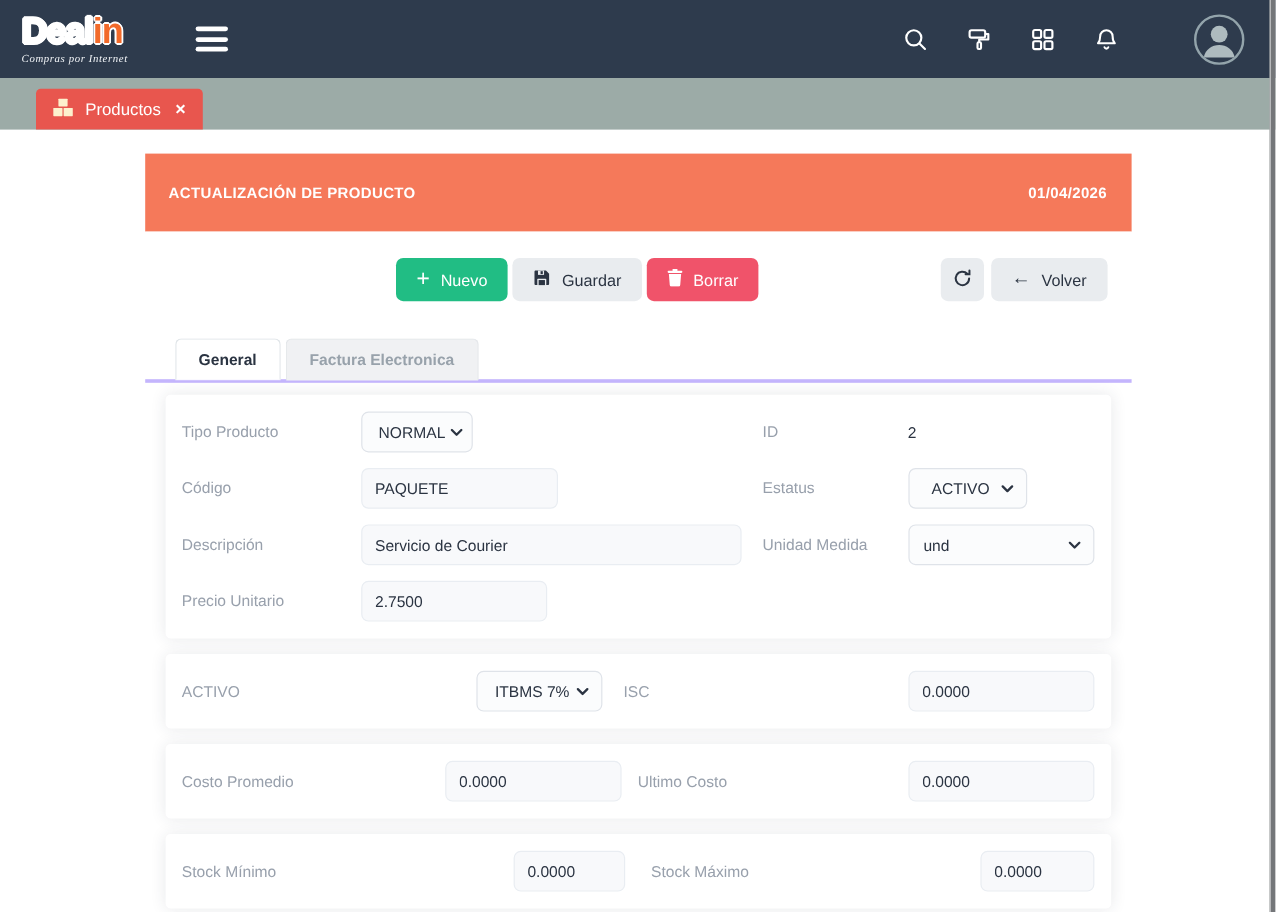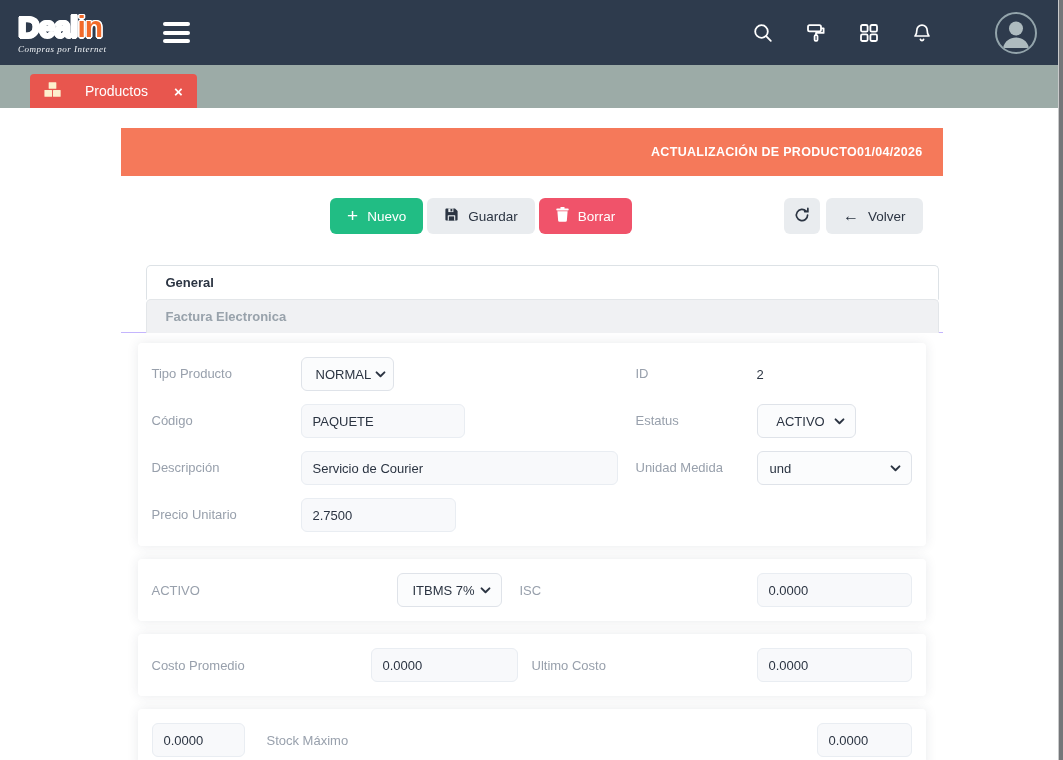--- a/index.html
+++ b/index.html
@@ -43,32 +43,32 @@
   }
 
   
   .tabstrip {
     height: 43px; background: #9caba7;
     display: flex; align-items: flex-end; padding-left: 30px;
   }
   .strip-tab {
     height: 34px; background: #e8564e; color: #fff;
     border-radius: 4px 4px 0 0;
-    display: flex; align-items: center; gap: 24px;
+    display: flex; align-items: center; gap: 10px;
     padding: 0 14px; font-size: 14px; cursor: pointer;
   }
   .strip-tab .close-x { font-size: 15px; font-weight: bold; cursor: pointer; margin-left: 2px; }
 
   
   .main { padding-top: 20px; }
   .panel { width: 822px; margin: 0 auto; }
 
   .panel-header {
-    height: 48px; background: #f5795a; color: #fff;
-    display: flex; align-items: center; justify-content: flex-end;
+    height: 65px; background: #f5795a; color: #fff;
+    display: flex; align-items: center; justify-content: space-between;
     padding: 0 20px;
     font-size: 12.5px; font-weight: 600; letter-spacing: .3px;
   }
 
   .toolbar {
     display: flex; align-items: center;
     padding: 22px 20px 25px 20px; background: #fff;
   }
   .toolbar .spacer-l { flex: 1.25; }
   .toolbar .spacer-r { flex: 1; }
@@ -83,22 +83,21 @@
   .btn-green { background: #21bd84; color: #fff; }
   .btn-gray  { background: #e9ecef; color: #2b3442; }
   .btn-pink  { background: #f0536a; color: #fff; }
   .btn-icon-only { padding: 0 10px; }
   .plus-glyph { font-size: 19px; font-weight: 400; line-height: 1; margin-top: -2px; }
   .arrow-glyph { font-size: 16px; line-height: 1; }
 
   
   .tabs-row {
     display: flex; padding-left: 25px; margin-top: 6px;
-    border-bottom: 1px solid #c4b5fd;
-    flex-direction: column;
+    border-bottom: 3px solid #c4b5fd;
   }
   .tab {
     font-size: 13px; font-weight: bold; padding: 9px 19px;
     border: 1px solid #dde2e6; border-bottom: none;
     border-radius: 5px 5px 0 0; margin-bottom: -1px; margin-right: 4px;
     cursor: pointer;
   }
   .tab.active { background: #fff; color: #2b3442; border-bottom: 1px solid #fff; }
   .tab.inactive { background: #f0f1f3; color: #98a2ab; border-color: #e3e6e9; }
 
@@ -364,20 +363,21 @@
         <div class="inline-card">
           <span class="ilabel lw-219">Costo Promedio</span>
           <input class="field w147" value="0.0000" style="">
           <span class="ilabel2 ml26">Ultimo Costo</span>
           <input class="field w155" value="0.0000" style="">
         </div>
       </div>
 
       <div class="card">
         <div class="inline-card">
+          <span class="ilabel lw-276">Stock Mínimo</span>
           <input class="field w93" value="0.0000" style="">
           <span class="ilabel2 ml22">Stock Máximo</span>
           <input class="field w95" value="0.0000" style="">
         </div>
       </div>
 
       <div class="card empty-card"></div>
 
     </div>
   </div>

